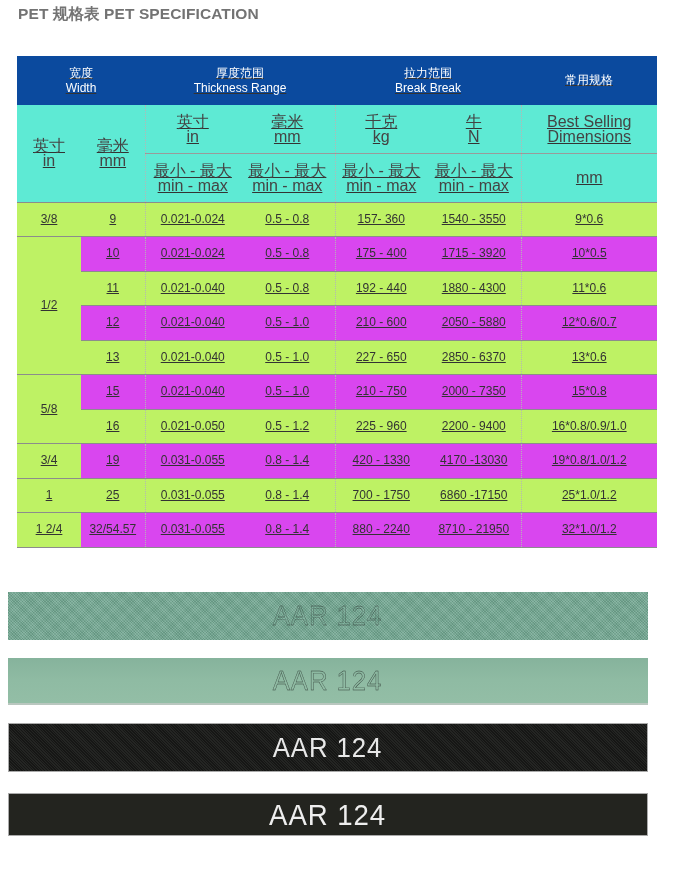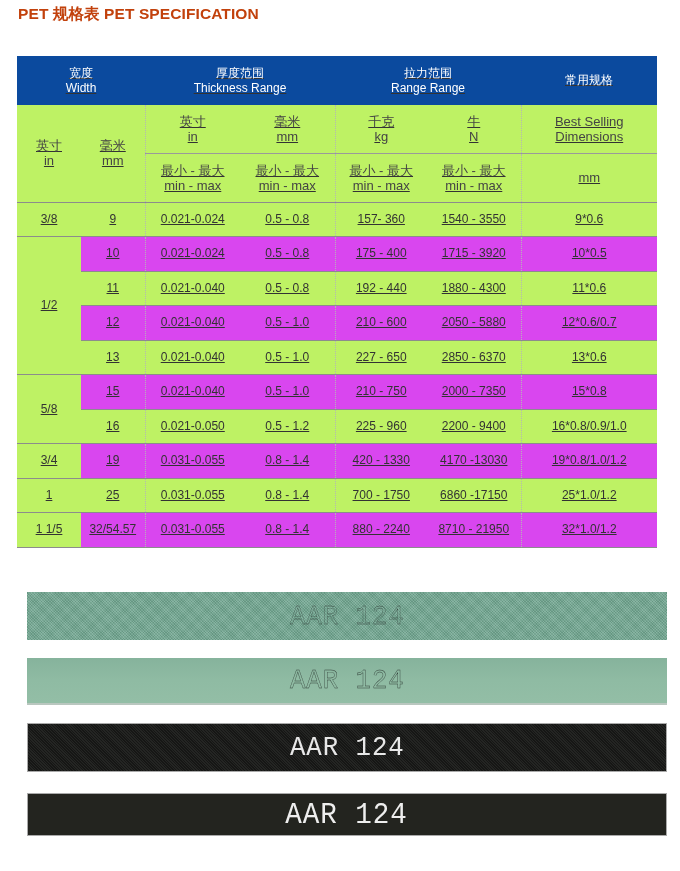--- a/index.html
+++ b/index.html
@@ -1,50 +1,50 @@
 <!DOCTYPE html>
 <html><head>
 <meta charset="utf-8">
 <style>
   * { box-sizing: border-box; margin: 0; padding: 0; }
   html, body { width: 680px; height: 871px; background: #ffffff; overflow: hidden; }
   body { font-family: "Liberation Sans", "DejaVu Sans", sans-serif; color: #333; position: relative; }
 
   .title {
     position: absolute; left: 18px; top: 4px;
-    font-size: 15.5px; font-weight: bold; color: #c2410c; letter-spacing: 0.1px;
+    font-size: 15.5px; font-weight: bold; color: #737373; letter-spacing: 0.1px;
   }
 
   table.spec {
     position: absolute; left: 17px; top: 56px; width: 640px;
     border-collapse: collapse; table-layout: fixed;
     font-size: 12px; color: #333; text-decoration: underline;
   }
   table.spec td, table.spec th {
     text-align: center; vertical-align: middle; font-weight: normal;
     line-height: 15px; padding: 0;
   }
   
   tr.h1 th { background: #0b4a9e; color: #fff; height: 49px; font-size: 12px; line-height: 15px; }
   
-  tr.h2 th, tr.h3 th { background: #bef264; color: #444; font-size: 13px; }
+  tr.h2 th, tr.h3 th { background: #5eead4; color: #444; font-size: 16px; }
   tr.h2 th { height: 48px; }
   tr.h3 th { height: 49px; border-top: 1px solid #9a9a9a; }
   tr.h2 th.rows2 { border-top: none; }
 
   tr.body td { height: 34.5px; border-top: 1.5px solid #8c8c8c; }
   tr.last td { border-bottom: 1.5px solid #8c8c8c; }
   td.gray { background: #d946ef; }
   td.white { background: #bef264; }
   .dl { border-left: 1px dotted #b5b5b5; }
 
   .belt {
-    position: absolute; left: 27px; width: 640px;
+    position: absolute; left: 8px; width: 640px;
     display: flex; align-items: center; justify-content: center;
-    font-family: Liberation Mono, monospace; font-weight: 300; letter-spacing: 1px;
+    font-family: Liberation Sans, sans-serif; font-weight: 300; letter-spacing: 1px;
   }
   .belt span { font-size: 28px; font-weight: normal; transform: scaleX(0.92); }
   .belt1 {
     top: 592px; height: 48px;
     background:
       repeating-linear-gradient(45deg, rgba(255,255,255,0.10) 0 1px, rgba(0,0,0,0.05) 1px 2px),
       repeating-linear-gradient(-45deg, rgba(255,255,255,0.08) 0 1px, rgba(0,0,0,0.04) 1px 2px),
       #6fa58f;
   }
   .belt1 span { color: #2d3a34; -webkit-text-stroke: 0.3px #2d3a34; color: transparent; }
@@ -88,21 +88,21 @@
     <th colspan="2">
       <div>宽度</div>
       <div>Width</div>
     </th>
     <th colspan="2">
       <div>厚度范围</div>
       <div>Thickness Range</div>
     </th>
     <th colspan="2">
       <div>拉力范围</div>
-      <div>Range Range</div>
+      <div>Break Break</div>
     </th>
     <th>
       <div>常用规格</div>
     </th>
   </tr>
   <tr class="h2">
     <th rowspan="2" class="rows2">
       <div>英寸</div>
       <div>in</div>
     </th>
@@ -229,21 +229,21 @@
     <td class="white">1</td>
     <td class="white">25</td>
     <td class="white dl">0.031-0.055</td>
     <td class="white">0.8 - 1.4</td>
     <td class="white dl">700 - 1750</td>
     <td class="white">6860 -17150</td>
     <td class="white dl">25*1.0/1.2</td>
   </tr>
 
   <tr class="body last">
-    <td class="white">1 1/5</td>
+    <td class="white">1 2/4</td>
     <td class="gray">32/54.57</td>
     <td class="gray dl">0.031-0.055</td>
     <td class="gray">0.8 - 1.4</td>
     <td class="gray dl">880 - 2240</td>
     <td class="gray">8710 - 21950</td>
     <td class="gray dl">32*1.0/1.2</td>
   </tr>
 </tbody>
   </table>
 

